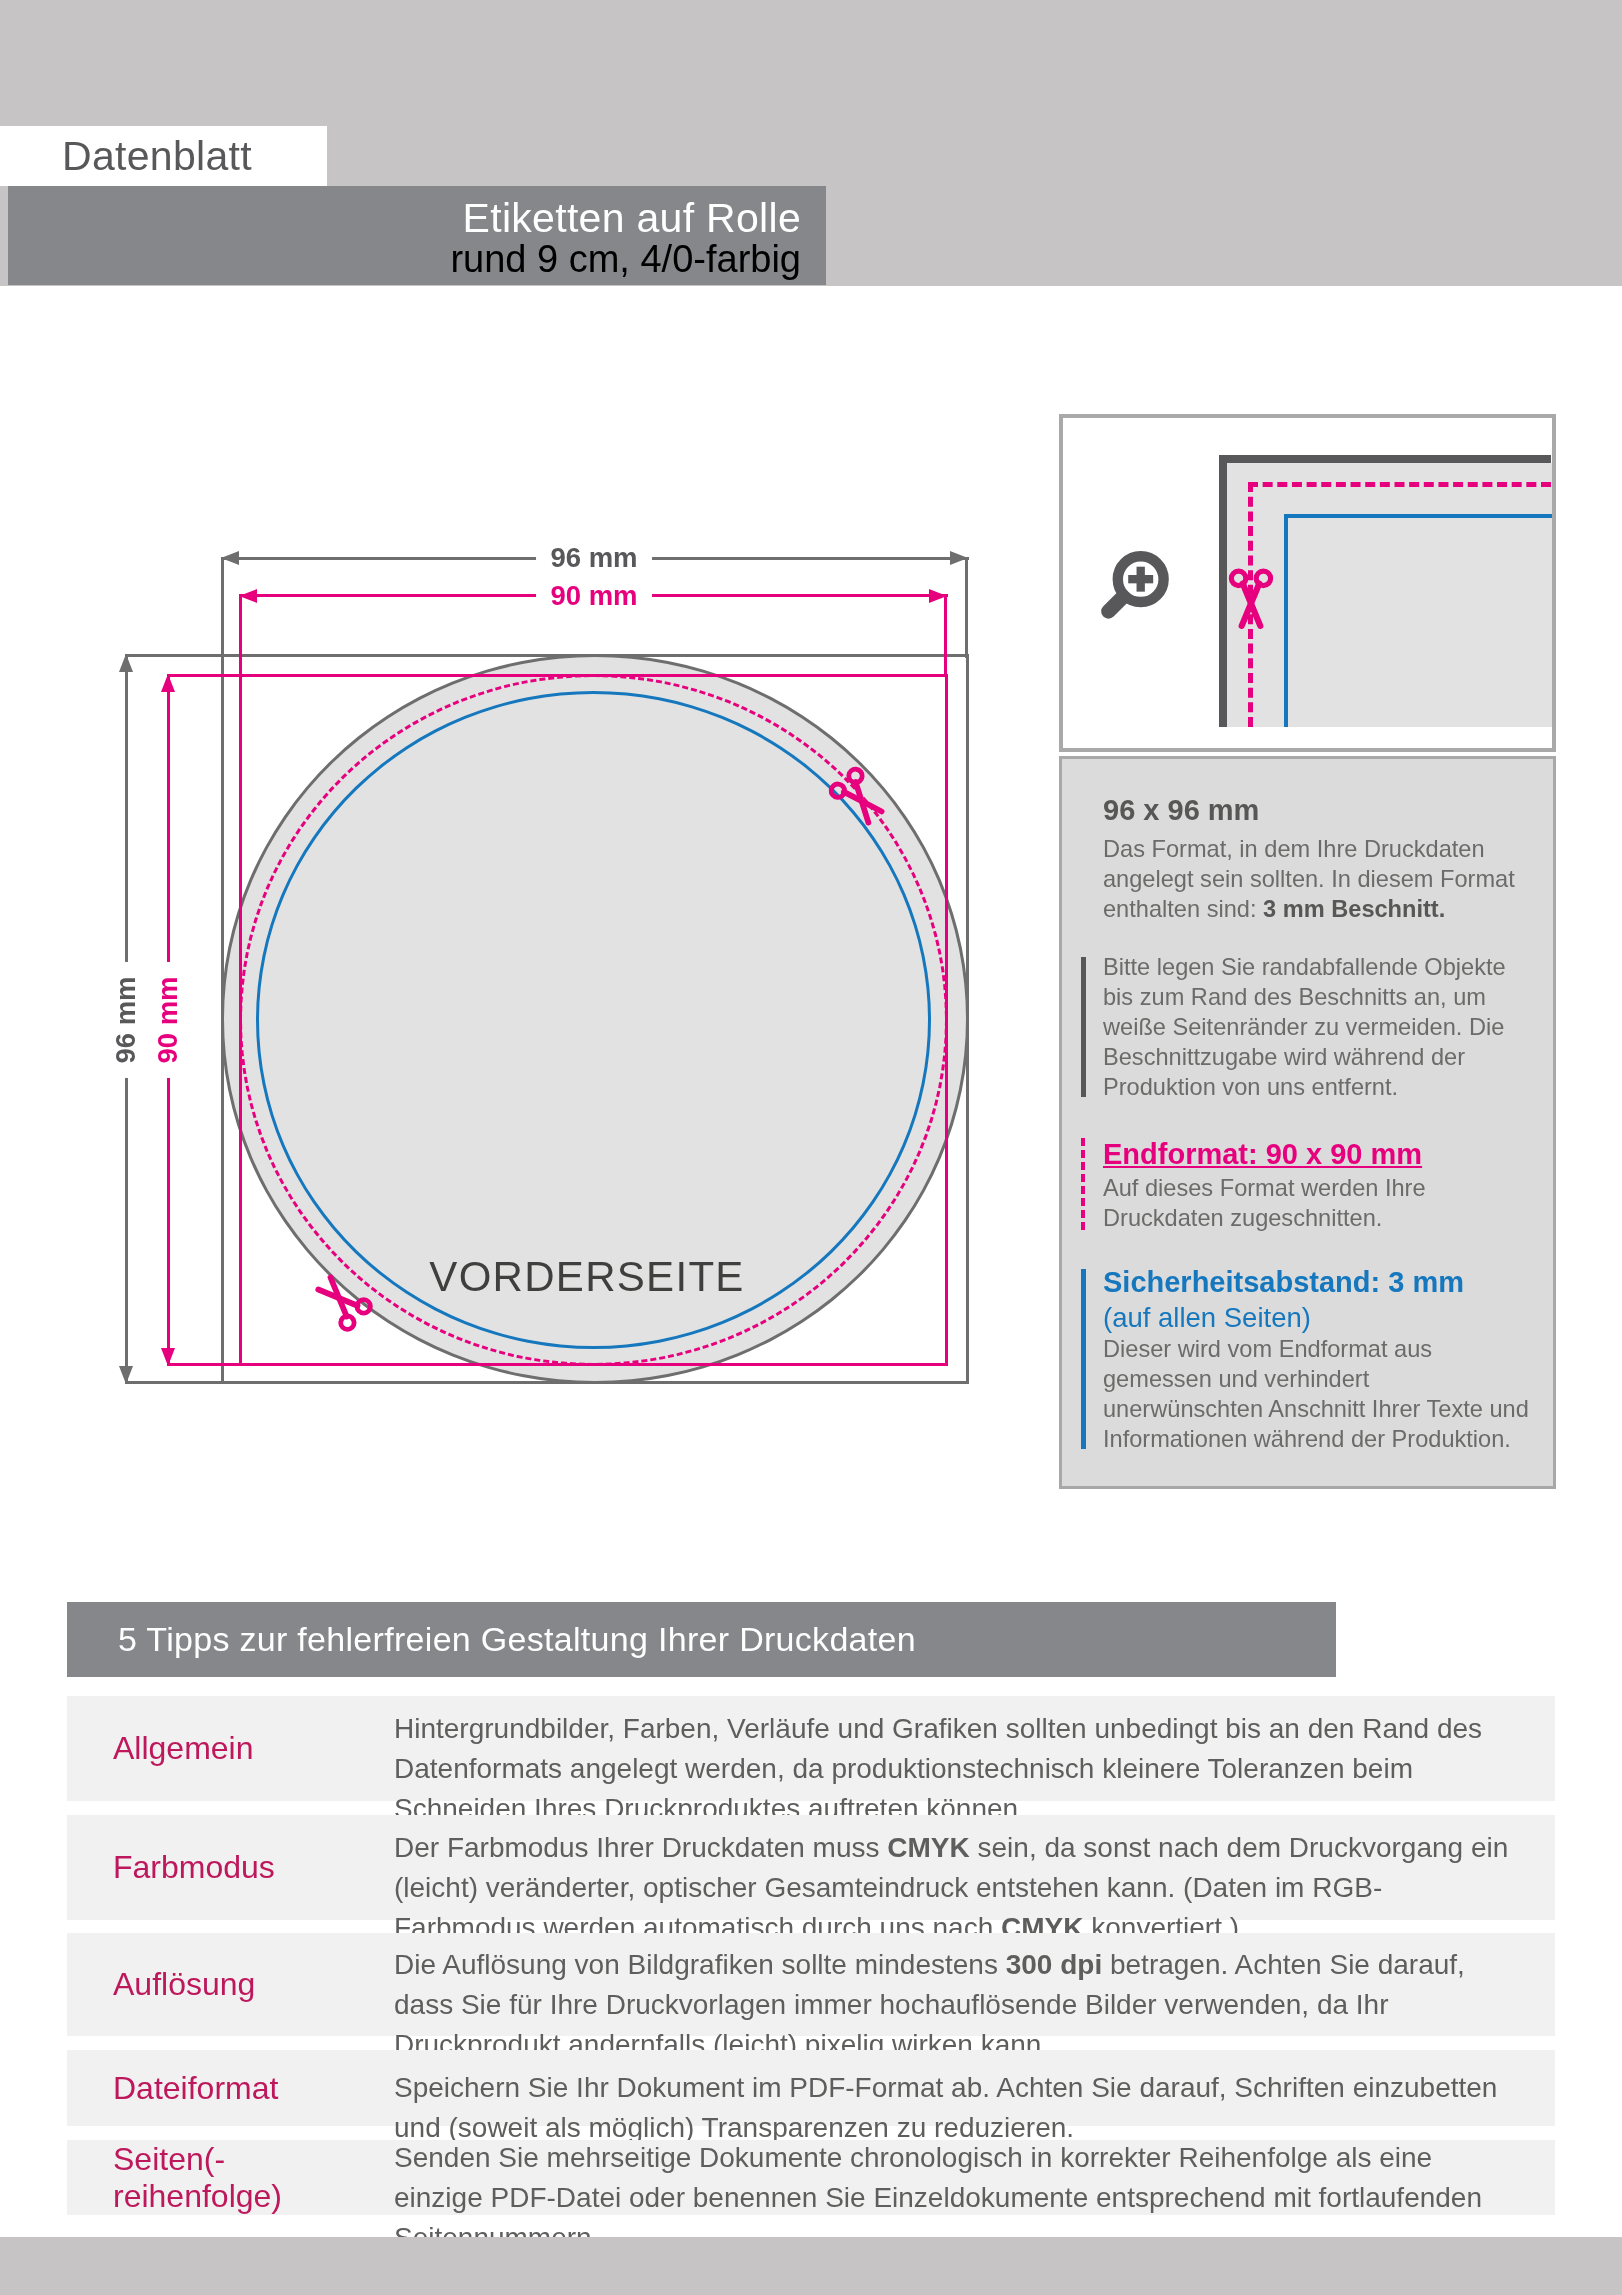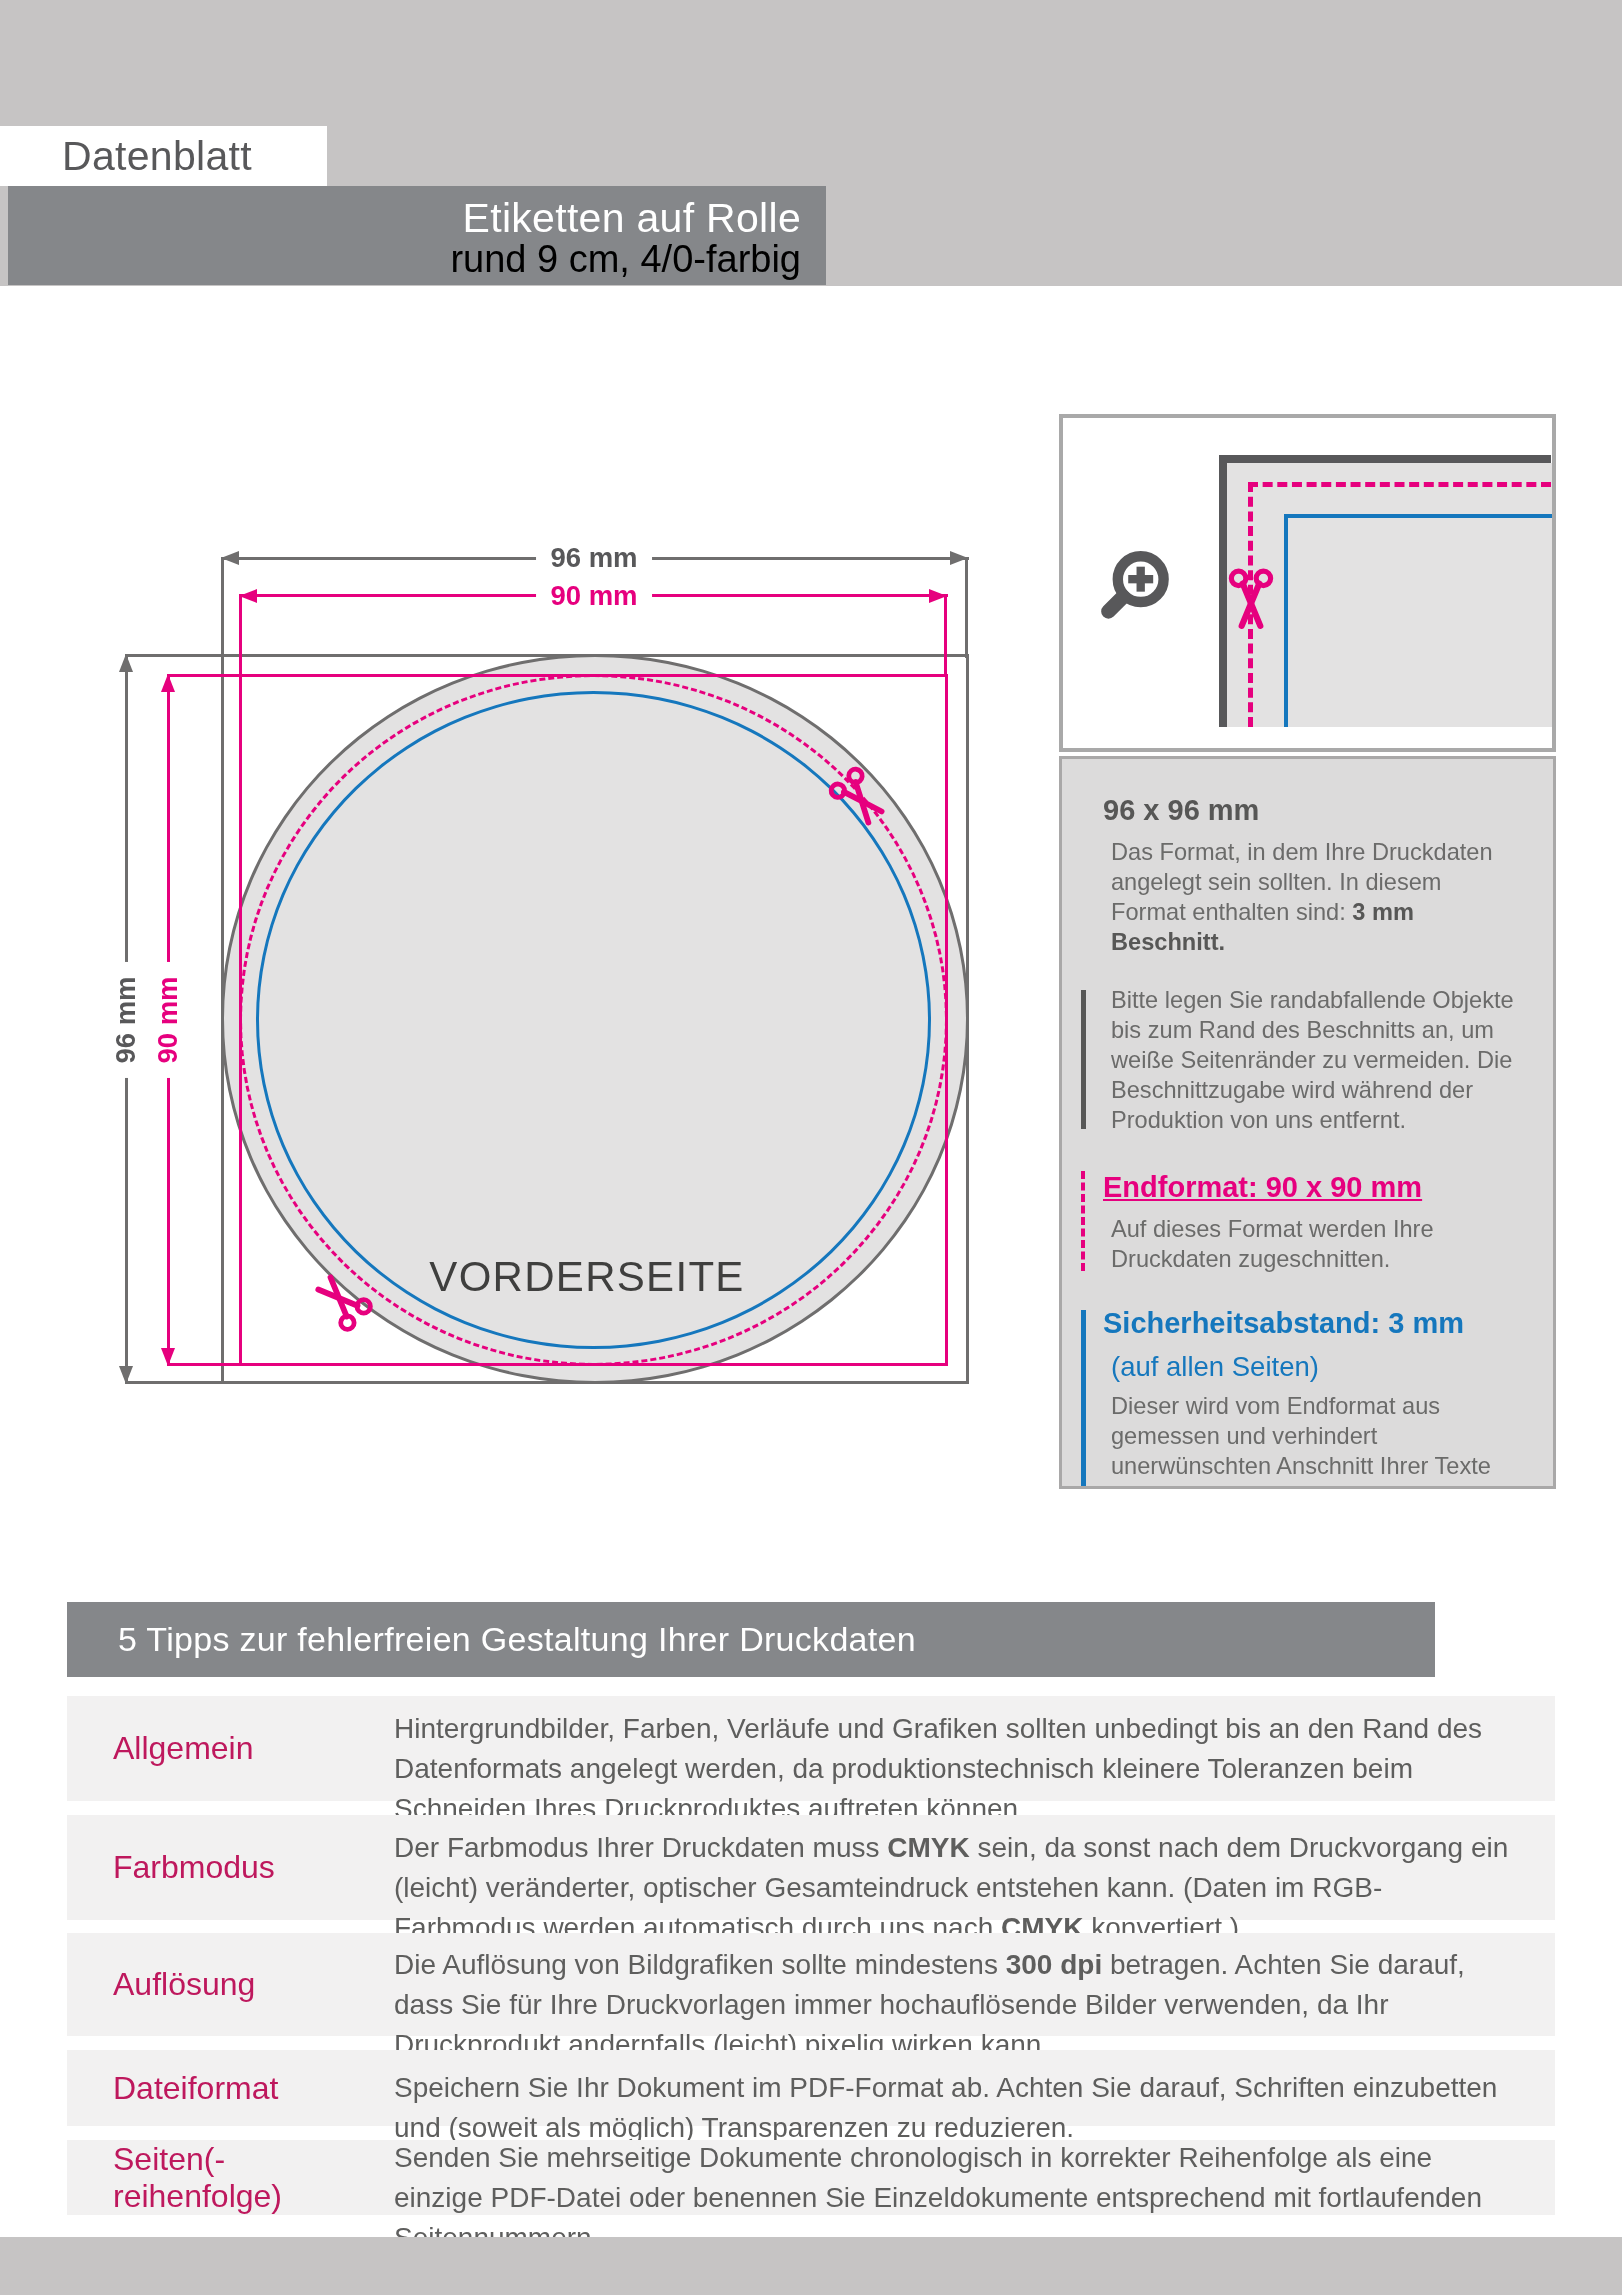--- a/index.html
+++ b/index.html
@@ -40,32 +40,32 @@
   .dim-label.rot{transform:translate(-50%,-50%) rotate(-90deg);}
   .dim-label.g{color:#58585a;}
   .dim-label.p{color:#e6007e;}
 
   .vorderseite{position:absolute;transform:translate(-50%,-50%);font-size:42px;color:#3f3f3e;letter-spacing:1.3px;white-space:nowrap;}
 
   
   .detail-box{left:1059px;top:414px;width:497px;height:338px;background:#ffffff;border:4.6px solid #a9a9a9;}
   .info-panel{left:1059px;top:756px;width:497px;height:733px;background:#dcdbdb;border:3.9px solid #a9a8a8;padding:33px 23.6px 19.6px 41px;overflow:hidden;}
   .info-panel h3{margin:0;font-size:29px;line-height:37px;color:#575756;font-weight:bold;}
-  .info-panel p{margin:8px;font-size:23.6px;line-height:30px;color:#6b6b6a;}
+  .info-panel p{margin:0;font-size:23.6px;line-height:30px;color:#6b6b6a;}
   .info-panel .b{font-weight:bold;color:#575756;}
   .sect{position:relative;}
   .bar-note::before{content:"";position:absolute;left:-22px;top:5.2px;bottom:5.2px;width:4.6px;background:#575756;}
   .bar-end::before{content:"";position:absolute;left:-22px;top:2.6px;bottom:2.6px;width:0;border-left:4.6px dashed #e6007e;}
   .bar-sich::before{content:"";position:absolute;left:-22px;top:5.2px;bottom:5.2px;width:4.6px;background:#1577bd;}
   .h-pink{color:#e6007e !important;text-decoration:underline;}
   .h-blue{color:#1577bd !important;}
   .sub-blue{color:#1577bd !important;font-size:27.5px !important;line-height:33px !important;}
 
   
-  .tips-header{left:67px;top:1602px;width:1368px;height:75px;background:#85878a;display:flex;align-items:center;}
+  .tips-header{left:67px;top:1602px;width:1269px;height:75px;background:#85878a;display:flex;align-items:center;}
   .tips-header span{color:#ffffff;font-size:34px;padding-left:51px;letter-spacing:0.3px;}
   .tip-row{position:absolute;left:67px;width:1488px;background:#f2f1f1;display:flex;align-items:center;}
   .tip-label{width:281px;padding-left:46px;font-size:32px;color:#be185d;flex-shrink:0;}
   .tip-text{width:1126px;font-size:28px;line-height:40px;color:#5e5e5d;margin-top:40px;}
   .tip-text .b{font-weight:bold;}
 
   .footer-band{left:0;top:2237px;width:1623px;height:59px;background:#c6c4c4;}
 </style>
 </head>
 <body>

